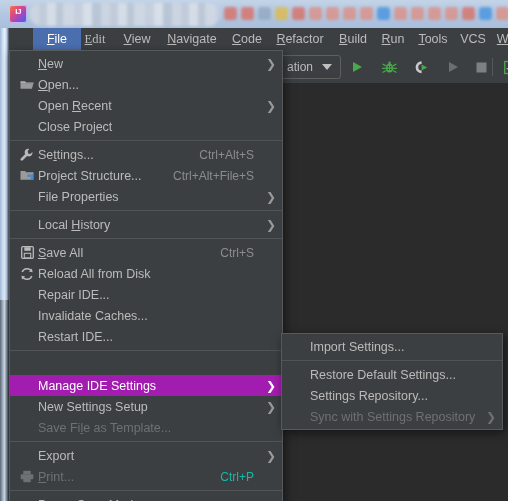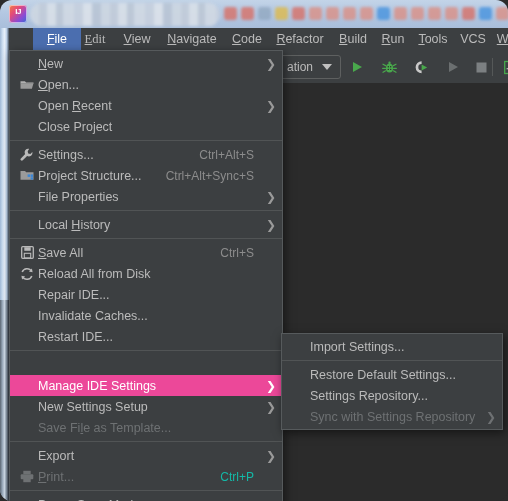--- a/index.html
+++ b/index.html
@@ -13,21 +13,20 @@
     overflow: hidden;
     font-family: "Liberation Sans", sans-serif;
     -webkit-font-smoothing: antialiased;
   }
   #app {
     position: relative;
     width: 508px;
     height: 501px;
     background: #2b2b2b;
     overflow: hidden;
-    border-radius: 12px;
   }
 
   
   .titlebar {
     position: absolute;
     left: 0; top: 0;
     width: 508px; height: 28px;
     background: linear-gradient(180deg, #c3d4e8 0%, #b4c8e2 45%, #a9bedb 100%);
     overflow: hidden;
   }
@@ -234,21 +233,21 @@
   }
   .mi .arrow {
     width: 14px;
     min-width: 14px;
     text-align: center;
     color: #9a9a9a;
     font-size: 12px;
     padding-right: 4px;
   }
   .mi.sel {
-    background: #ec4899;
+    background: #a21caf;
     color: #ffffff;
     margin-top: 24px;
   }
   .mi.sel .arrow { color: #ffffff; }
   .mi.disabled { color: #6e7173; }
   .mi.disabled .sc { color: #14b8a6; }
   .mi.disabled .arrow { color: #6e7173; }
   .sep {
     height: 1px;
     margin: 3px 0;
@@ -409,21 +408,21 @@
       <div class="mi">
         <span class="ic">
           <svg width="14" height="13" viewBox="0 0 14 13">
             <path d="M0.5 2 h4.6 l1 1.2 h7.4 v7.6 H0.5 Z" fill="#9a9a9a"></path>
             <rect x="7.6" y="5.4" width="2.5" height="2.5" fill="#3b87d6"></rect>
             <rect x="10.6" y="5.4" width="2.5" height="2.5" fill="#3b87d6"></rect>
             <rect x="10.6" y="8.3" width="2.5" height="2.3" fill="#3b87d6"></rect>
           </svg>
         </span>
         <span class="lbl">Project Structure...</span>
-        <span class="sc">Ctrl+Alt+Sync+S</span>
+        <span class="sc">Ctrl+Alt+File+S</span>
         <span class="arrow"></span>
       </div>
       <div class="mi">
         <span class="ic"></span>
         <span class="lbl">File Properties</span>
         <span class="arrow">❯</span>
       </div>
       <div class="sep"></div>
       <div class="mi">
         <span class="ic"></span>

